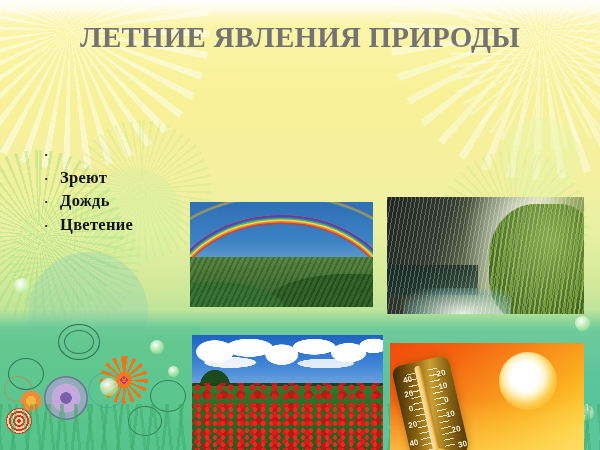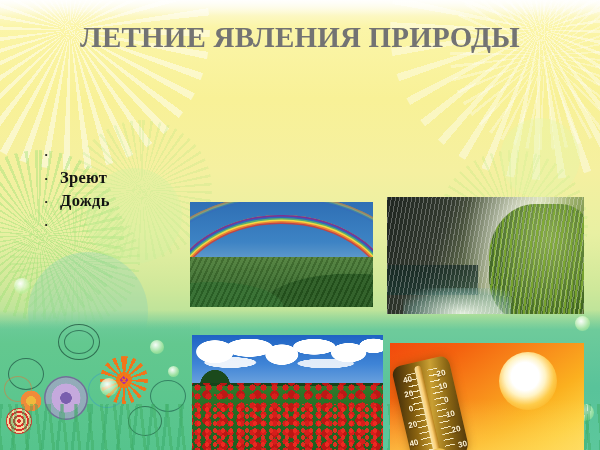--- a/index.html
+++ b/index.html
@@ -444,20 +444,21 @@
     <li>
       <span class="bl-mark">·</span>
       <span>Зреют</span>
     </li>
     <li>
       <span class="bl-mark">·</span>
       <span>Дождь</span>
     </li>
     <li>
       <span class="bl-mark">·</span>
+      <span>Цветение</span>
     </li>
   </ul>
 
   <div class="photo" id="photo-rainbow">
     <div class="rb-sky"></div>
     <div class="rb-arc secondary"></div>
     <div class="rb-arc primary"></div>
     <div class="rb-city"></div>
     <div class="rb-hills"></div>
     <div class="rb-tex"></div>

